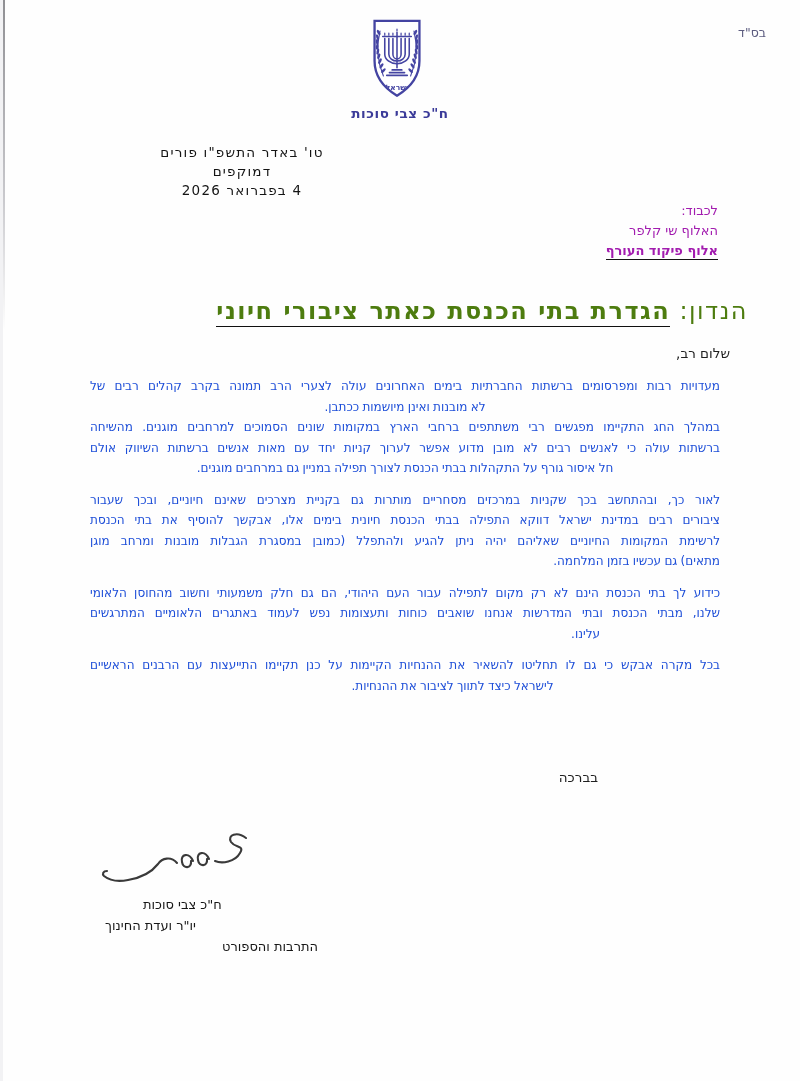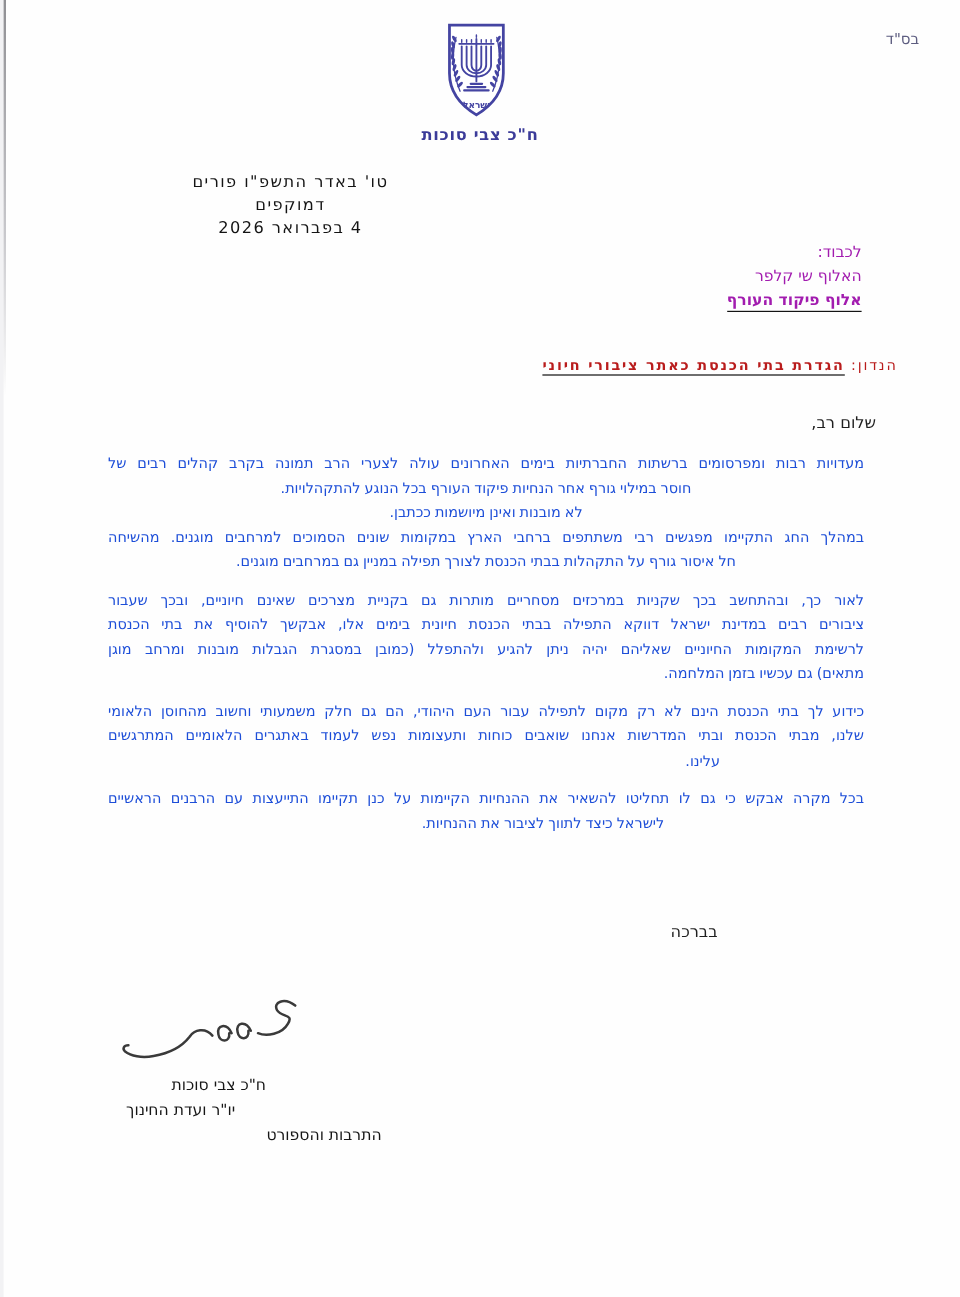--- a/index.html
+++ b/index.html
@@ -12,22 +12,22 @@
     background:linear-gradient(#8f8f93,#c9c9cd 60%,rgba(220,220,224,0));}
   .bsd{position:absolute;top:25px;right:34px;font-size:12.5px;color:#5d5d80;direction:rtl;}
   .emblem{position:absolute;top:13px;left:363px;width:68px;height:92px;}
   .mk-name{position:absolute;top:105px;left:0;width:800px;text-align:center;
     font-weight:bold;font-size:13.5px;letter-spacing:.6px;color:#3b3b99;direction:rtl;}
   .date-block{position:absolute;top:143px;left:135px;width:214px;text-align:center;
     font-size:13.5px;letter-spacing:1.2px;line-height:19px;direction:rtl;color:#141414;}
   .recipient{position:absolute;top:201px;right:82px;text-align:right;direction:rtl;
     font-size:13px;line-height:20px;color:#a21caf;}
   .recipient .title{font-weight:bold;border-bottom:1.5px solid #141414;padding-bottom:1px;margin-left:42px;}
-  .subject{position:absolute;top:297px;right:52px;direction:rtl;font-size:12px;
-    letter-spacing:1.5px;color:#b91c1c;}
+  .subject{position:absolute;top:297px;right:52px;direction:rtl;font-size:24px;
+    letter-spacing:1.5px;color:#4d7c0f;}
   .subject .subj-text{font-weight:bold;border-bottom:1.6px solid #101010;padding-bottom:1px;}
   .greeting{position:absolute;top:345px;right:70px;direction:rtl;font-size:13.5px;}
   .letter-body{position:absolute;top:376px;left:90px;width:630px;direction:rtl;
     font-size:12px;line-height:20.5px;word-spacing:-0.5px;color:#1d4ed8;}
   .para{margin:0 0 11px 0;}
   .ln{min-height:20.5px;}
   .a-j{text-align:justify;text-align-last:justify;}
   .a-c{text-align:center;}
   .a-cr{text-align:center;padding-left:95px;}
   .a-l{text-align:right;}
@@ -98,23 +98,23 @@
   <div class="subject">
     <span>הנדון:</span>
     <span class="subj-text">הגדרת בתי הכנסת כאתר ציבורי חיוני</span>
   </div>
 
   <div class="greeting">שלום רב,</div>
 
   <div class="letter-body">
       <div class="para">
         <div class="ln a-j">מעדויות רבות ומפרסומים ברשתות החברתיות בימים האחרונים עולה לצערי הרב תמונה בקרב קהלים רבים של</div>
-        <div class="ln a-c">חוסר במילוי גורף אחר הנחיות פיקוד העורף בכל הנוגע להתקהלויות.</div>
         <div class="ln a-c">לא מובנות ואינן מיושמות ככתבן.</div>
         <div class="ln a-j">במהלך החג התקיימו מפגשים רבי משתתפים ברחבי הארץ במקומות שונים הסמוכים למרחבים מוגנים. מהשיחה</div>
+        <div class="ln a-j">ברשתות עולה כי לאנשים רבים לא מובן מדוע אפשר לערוך קניות יחד עם מאות אנשים ברשתות השיווק אולם</div>
         <div class="ln a-c">חל איסור גורף על התקהלות בבתי הכנסת לצורך תפילה במניין גם במרחבים מוגנים.</div>
       </div>
       <div class="para">
         <div class="ln a-j">לאור כך, ובהתחשב בכך שקניות במרכזים מסחריים מותרות גם בקניית מצרכים שאינם חיוניים, ובכך שעבור</div>
         <div class="ln a-j">ציבורים רבים במדינת ישראל דווקא התפילה בבתי הכנסת חיונית בימים אלו, אבקשך להוסיף את בתי הכנסת</div>
         <div class="ln a-j">לרשימת המקומות החיוניים שאליהם יהיה ניתן להגיע ולהתפלל (כמובן במסגרת הגבלות מובנות ומרחב מוגן</div>
         <div class="ln a-l">מתאים) גם עכשיו בזמן המלחמה.</div>
       </div>
       <div class="para">
         <div class="ln a-j">כידוע לך בתי הכנסת הינם לא רק מקום לתפילה עבור העם היהודי, הם גם חלק משמעותי וחשוב מהחוסן הלאומי</div>

